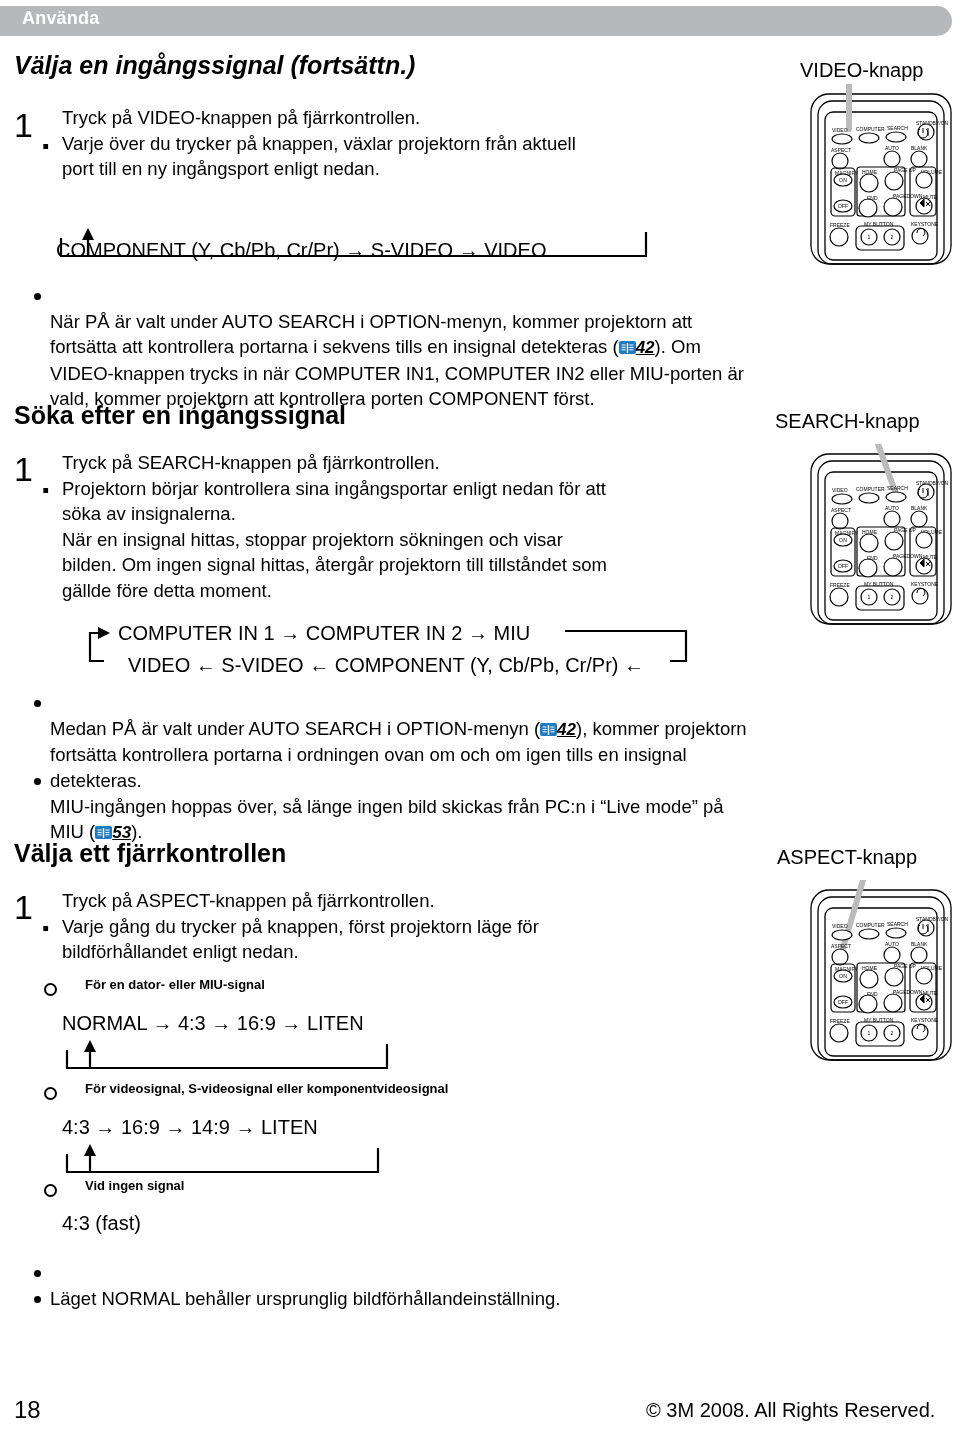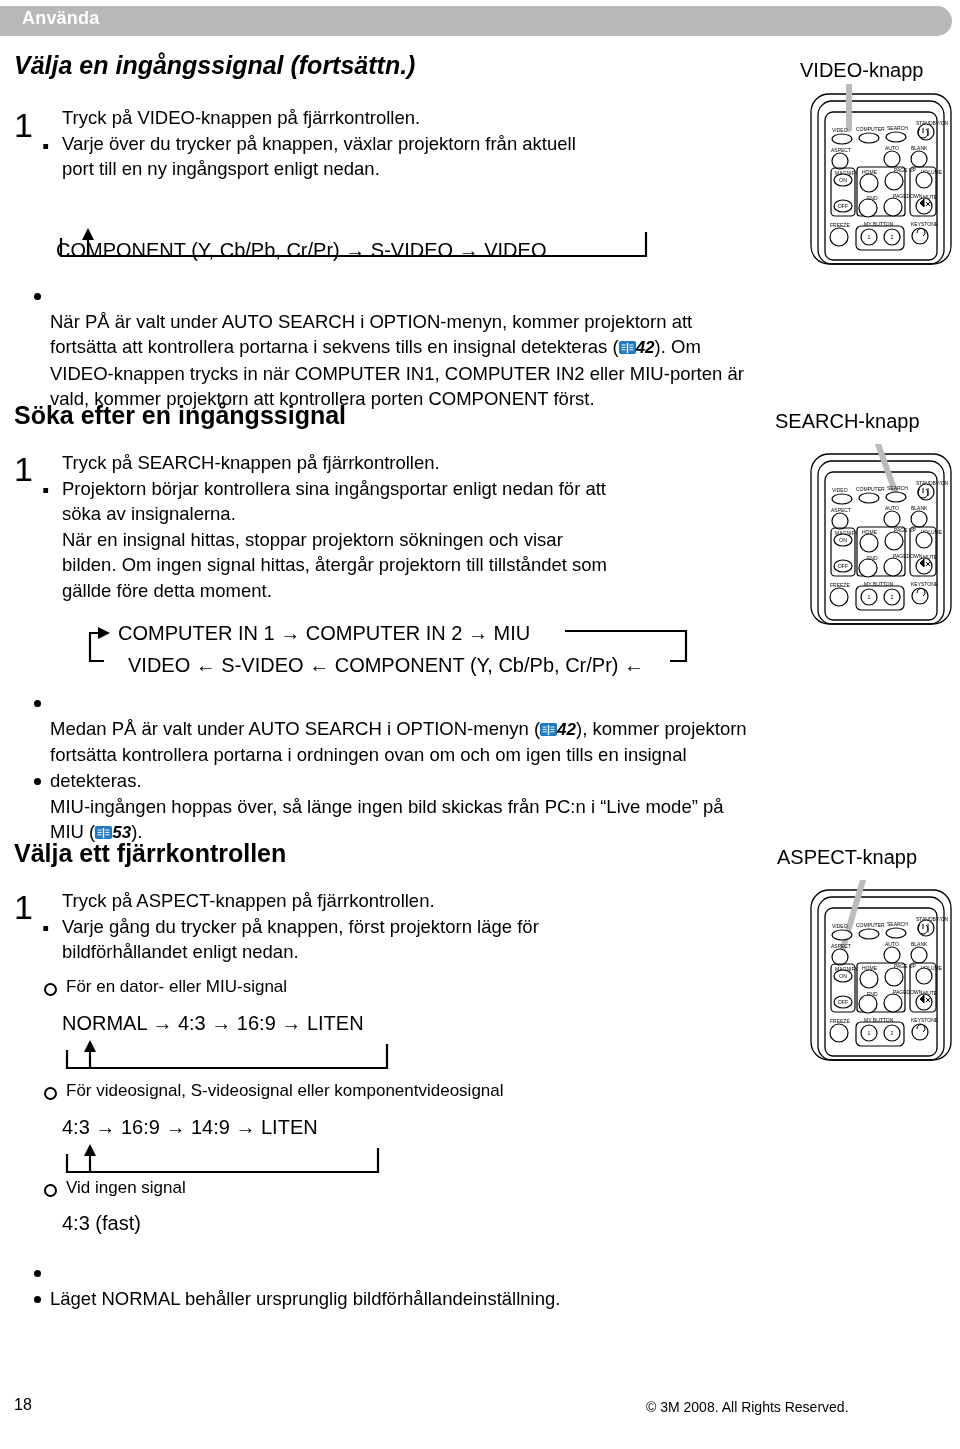--- a/index.html
+++ b/index.html
@@ -67,52 +67,53 @@
     width:7px; height:7px; border-radius:50%;
     background:#000;
   }
   .ring {
     position:absolute;
     width:13px; height:13px; border-radius:50%;
     border:2.2px solid #000;
   }
   .sub-head {
     position:absolute;
-    font-size:17px; font-weight:normal; line-height:1.1;
+    font-size:13px; font-weight:bold; line-height:1.1;
     white-space:nowrap;
+    margin-left:19px;
   }
   .flow {
     position:absolute;
     font-size:20px; line-height:1.2; white-space:nowrap;
   }
 
   
   .bookref { display:inline-block; white-space:nowrap; }
   .bookref svg { vertical-align:-2px; }
-  .bookref .pg { font-weight:bold; font-style:italic; font-size:17px; }
+  .bookref .pg { font-weight:bold; font-style:italic; font-size:17px;text-decoration:underline; }
 
   
   .loop { position:absolute; }
 
   
   .remote-label {
     position:absolute;
     font-size:20px; line-height:1.1; white-space:nowrap;
   }
   .remote { position:absolute; }
 
   
   .footer-page {
     position:absolute; left:14px; top:1396px;
-    font-size:16px;
+    font-size:24px;
     text-align:right;
   }
   .footer-copy {
     position:absolute; left:646px; top:1399px;
-    font-size:14px; white-space:nowrap;
+    font-size:20px; white-space:nowrap;
   }
 </style>
 </head>
 <body>
 
 <div class="page">
 
   <div class="banner"></div>
   <div class="banner-text">Använda</div>
 

